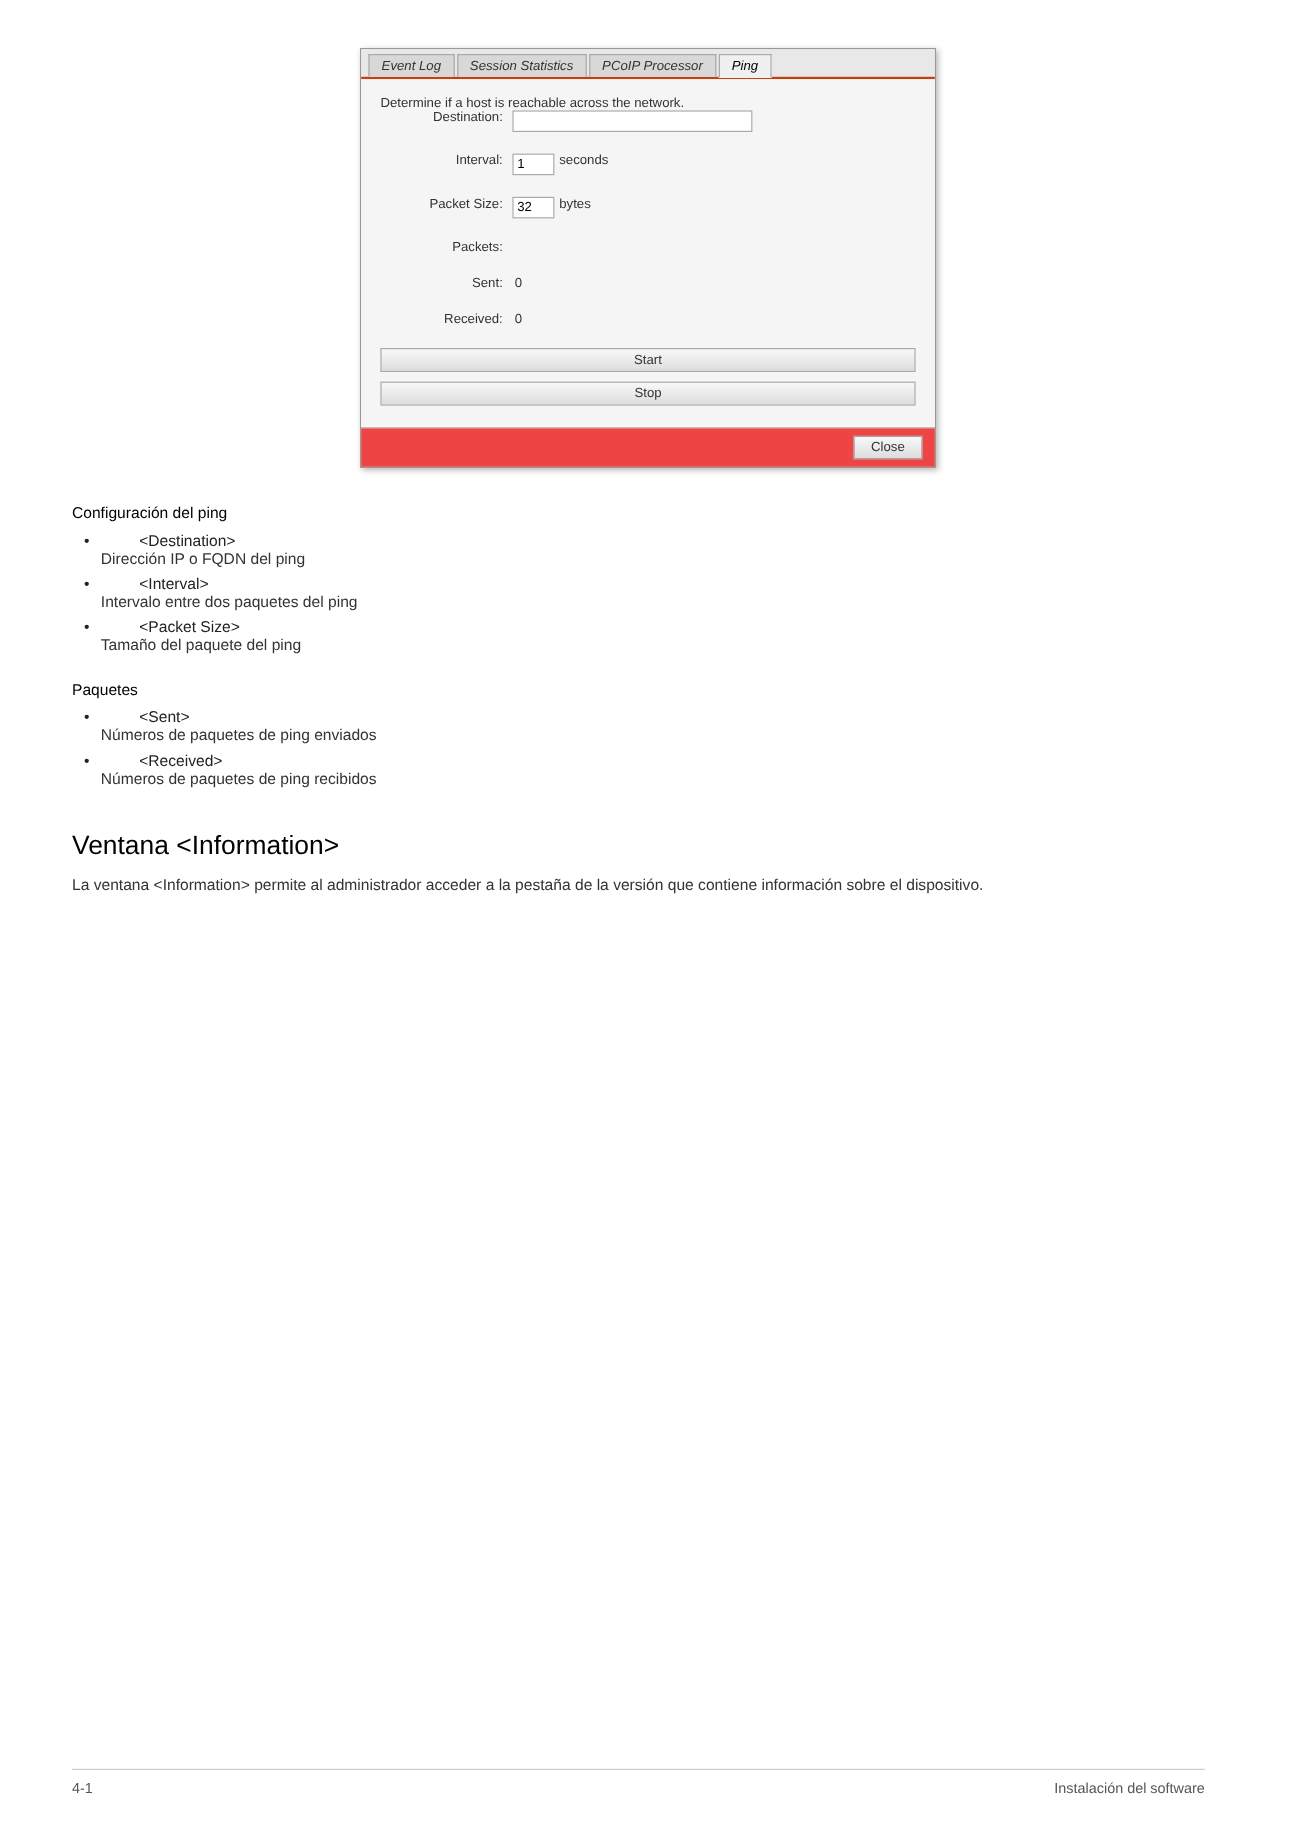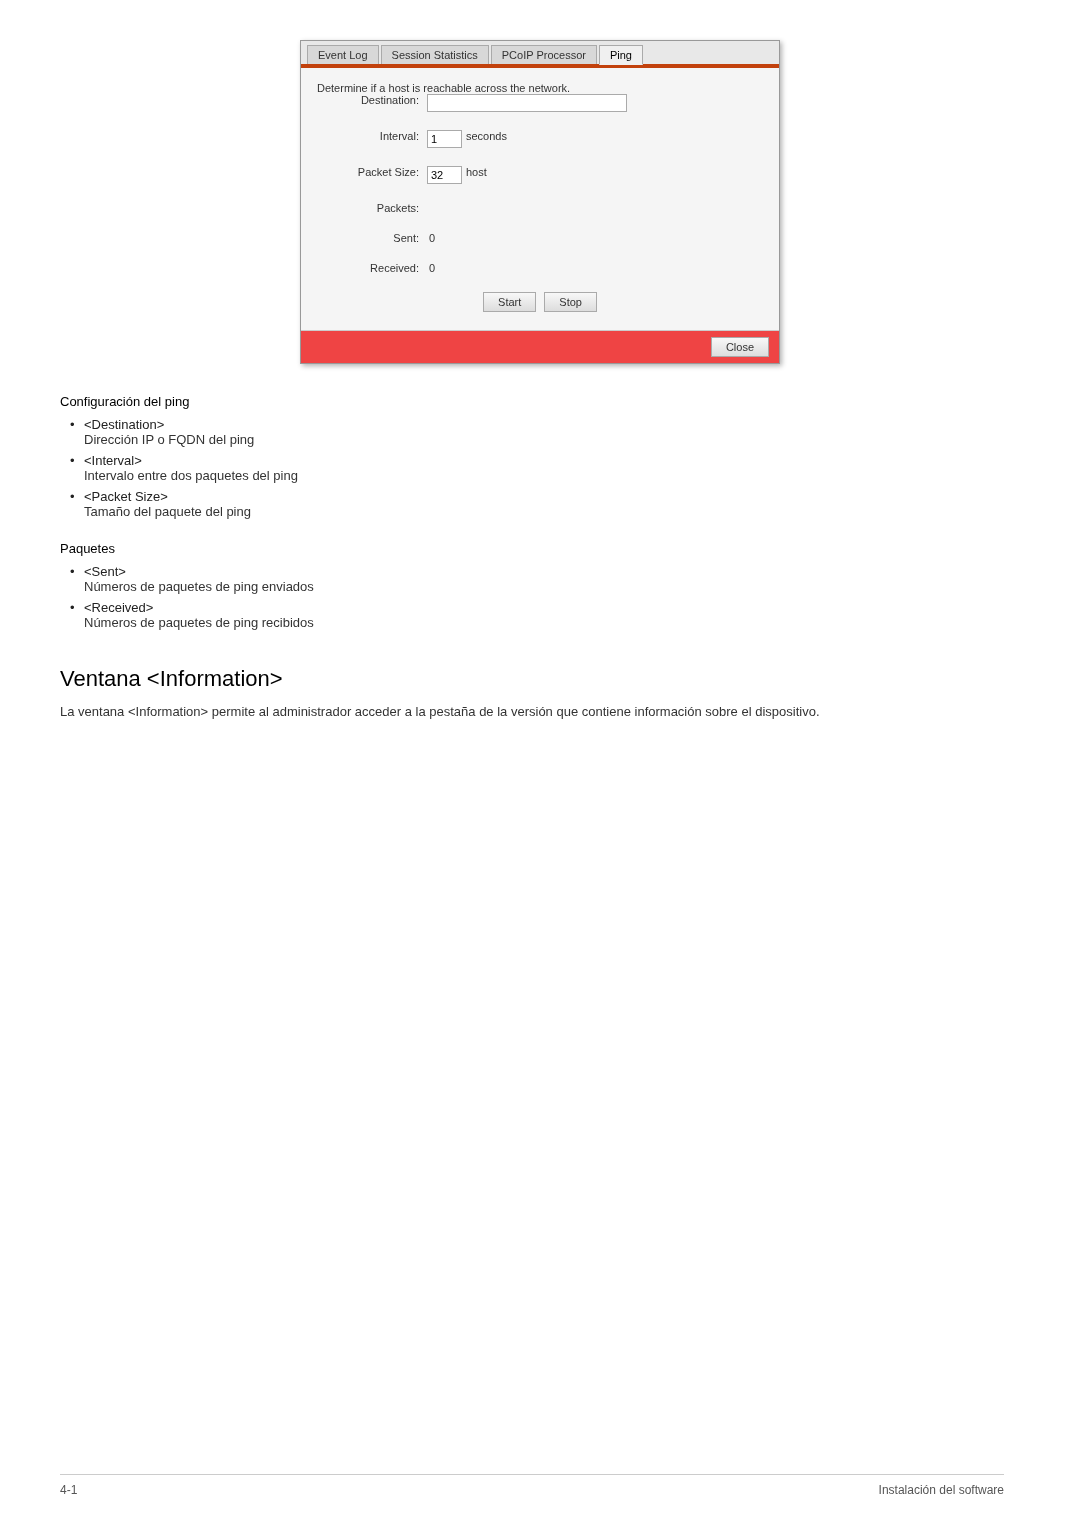--- a/index.html
+++ b/index.html
@@ -52,23 +52,24 @@
       justify-content: center;
       font-size: 10px;
       color: #000;
       cursor: pointer;
       font-weight: bold;
     }
 
     .dialog-tabs {
       display: flex;
       background: #e8e8e8;
-      border-bottom: 4px solid #c2410c;
+      border-bottom: 2px solid #c2410c;
       padding: 4px 6px 0 6px;
       gap: 2px;
+      font-style: italic;
     }
 
     .dialog-tab {
       padding: 3px 10px;
       font-size: 11px;
       background: #d8d8d8;
       border: 1px solid #aaa;
       border-bottom: none;
       cursor: pointer;
       color: #333;
@@ -133,20 +134,21 @@
       color: #333;
       margin-left: 2px;
     }
 
     .dialog-buttons {
       display: flex;
       justify-content: center;
       gap: 8px;
       margin-top: 14px;
       margin-bottom: 4px;
+      flex-direction: column;
     }
 
     .dialog-btn {
       padding: 3px 14px;
       font-size: 11px;
       background: linear-gradient(to bottom, #f8f8f8, #ddd);
       border: 1px solid #aaa;
       cursor: pointer;
       color: #333;
     }
@@ -184,20 +186,21 @@
     .bullet-list li::before {
       content: "•";
       position: absolute;
       left: 0;
       top: 0;
     }
 
     .bullet-term {
       display: block;
       font-size: 13px;
+      margin-left: 32px;
     }
 
     .bullet-desc {
       display: block;
       font-size: 13px;
       color: #333;
     }
 
     .main-section-title {
       font-size: 22px;
@@ -261,21 +264,21 @@
 
         <div class="form-row">
           <span class="form-label">Interval:</span>
           <input class="form-input form-input-short" type="text" value="1" style="">
           <span class="form-unit">seconds</span>
         </div>
 
         <div class="form-row">
           <span class="form-label">Packet Size:</span>
           <input class="form-input form-input-short" type="text" value="32" style="">
-          <span class="form-unit">host</span>
+          <span class="form-unit">bytes</span>
         </div>
 
         <div class="form-row">
           <span class="form-label">Packets:</span>
         </div>
 
         <div class="form-row">
           <span class="form-label">Sent:</span>
           <span class="form-value">0</span>
         </div>

